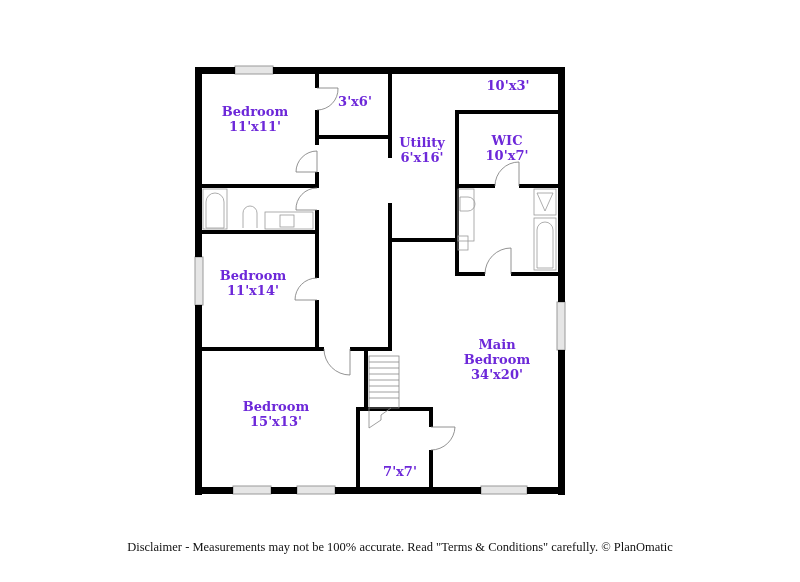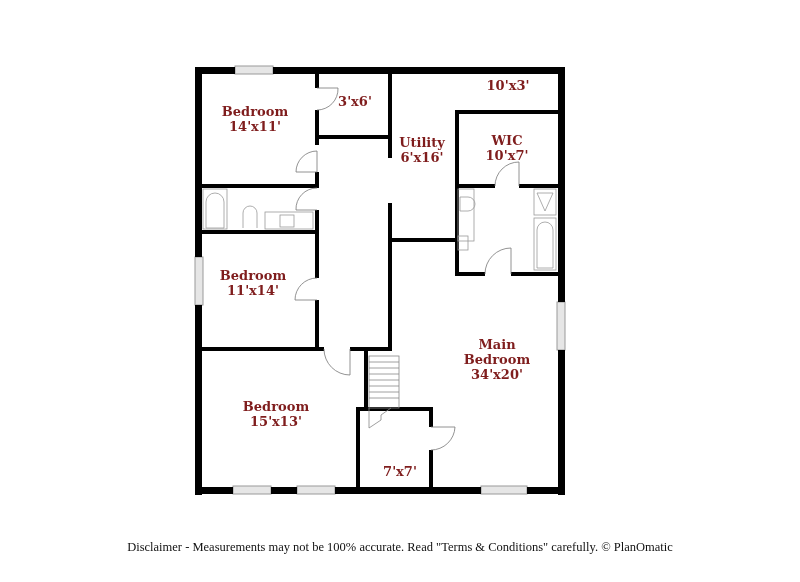--- a/index.html
+++ b/index.html
@@ -1,18 +1,18 @@
 <!DOCTYPE html>
 <html><head>
 <meta charset="utf-8">
 <style>
   html, body { margin:0; padding:0; background:#ffffff; }
   body { width:800px; height:582px; position:relative; overflow:hidden; font-family:"DejaVu Serif","Liberation Serif",serif; }
   #plan { position:absolute; left:0; top:0; width:800px; height:582px; }
-  .label { position:absolute; text-align:center; font-family:"DejaVu Serif","Liberation Serif",serif; font-weight:bold; color:#7f1d1d; line-height:15px; font-size:13px; white-space:nowrap; transform:translateX(-50%); }
+  .label { position:absolute; text-align:center; font-family:"DejaVu Serif","Liberation Serif",serif; font-weight:bold; color:#6d28d9; line-height:15px; font-size:13px; white-space:nowrap; transform:translateX(-50%); }
   .label span { display:block; }
   .disclaimer { position:absolute; left:0; width:800px; top:540px; text-align:center; font-family:"Liberation Serif","DejaVu Serif",serif; font-size:12.5px; color:#111; }
 </style>
 </head>
 <body>
 
 <svg id="plan" viewBox="0 0 800 582" xmlns="http://www.w3.org/2000/svg">
 
   <g fill="#e6e6e6" stroke="#9a9a9a" stroke-width="1">
     <rect x="235" y="66" width="38" height="8"></rect>
@@ -107,21 +107,21 @@
     <rect x="458" y="236" width="10" height="14"></rect>
     <rect x="534" y="189" width="22" height="26"></rect>
     <path d="M537 193 L553 193 L545 211 Z"></path>
     <rect x="534" y="218" width="22" height="52"></rect>
     <path d="M537 268 L537 230 A8 8 0 0 1 553 230 L553 268 Z"></path>
   </g>
 </svg>
 
 <div class="label" style="left:255px; top:104px;">
   <span>Bedroom</span>
-  <span>14'x11'</span>
+  <span>11'x11'</span>
 </div>
 <div class="label" style="left:355px; top:94px;">
   <span>3'x6'</span>
 </div>
 <div class="label" style="left:508px; top:78px;">
   <span>10'x3'</span>
 </div>
 <div class="label" style="left:422px; top:135px;">
   <span>Utility</span>
   <span>6'x16'</span>

